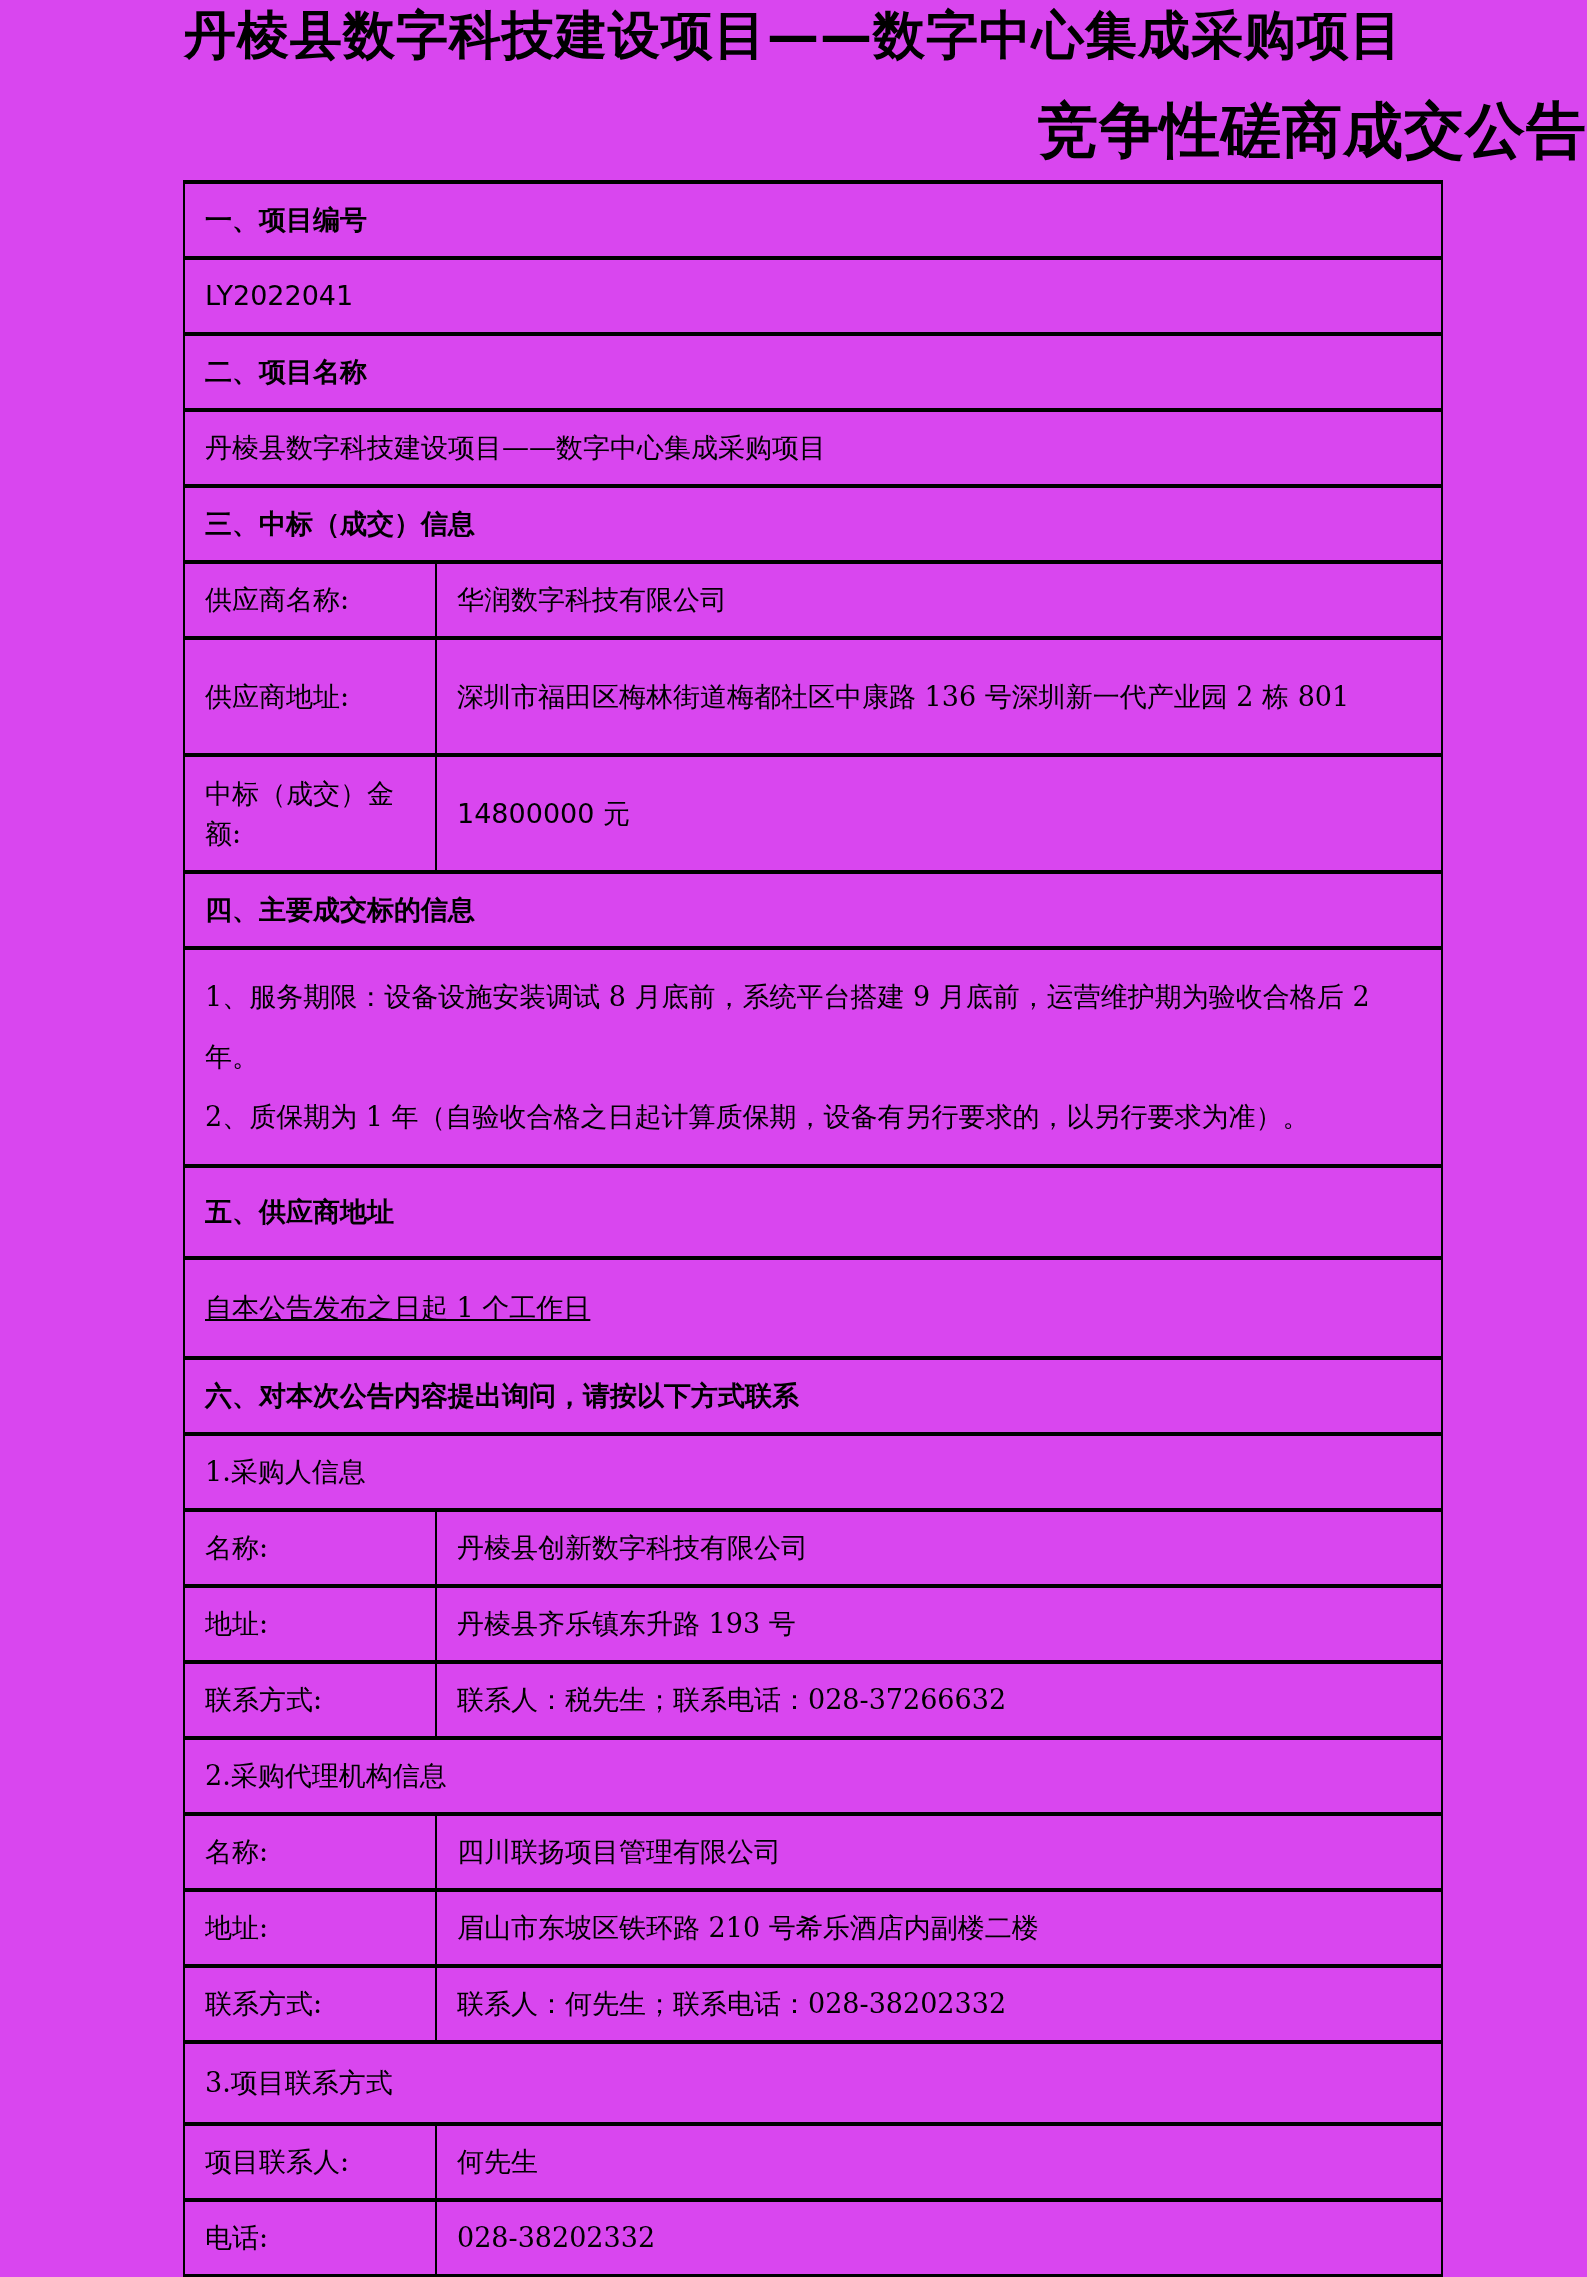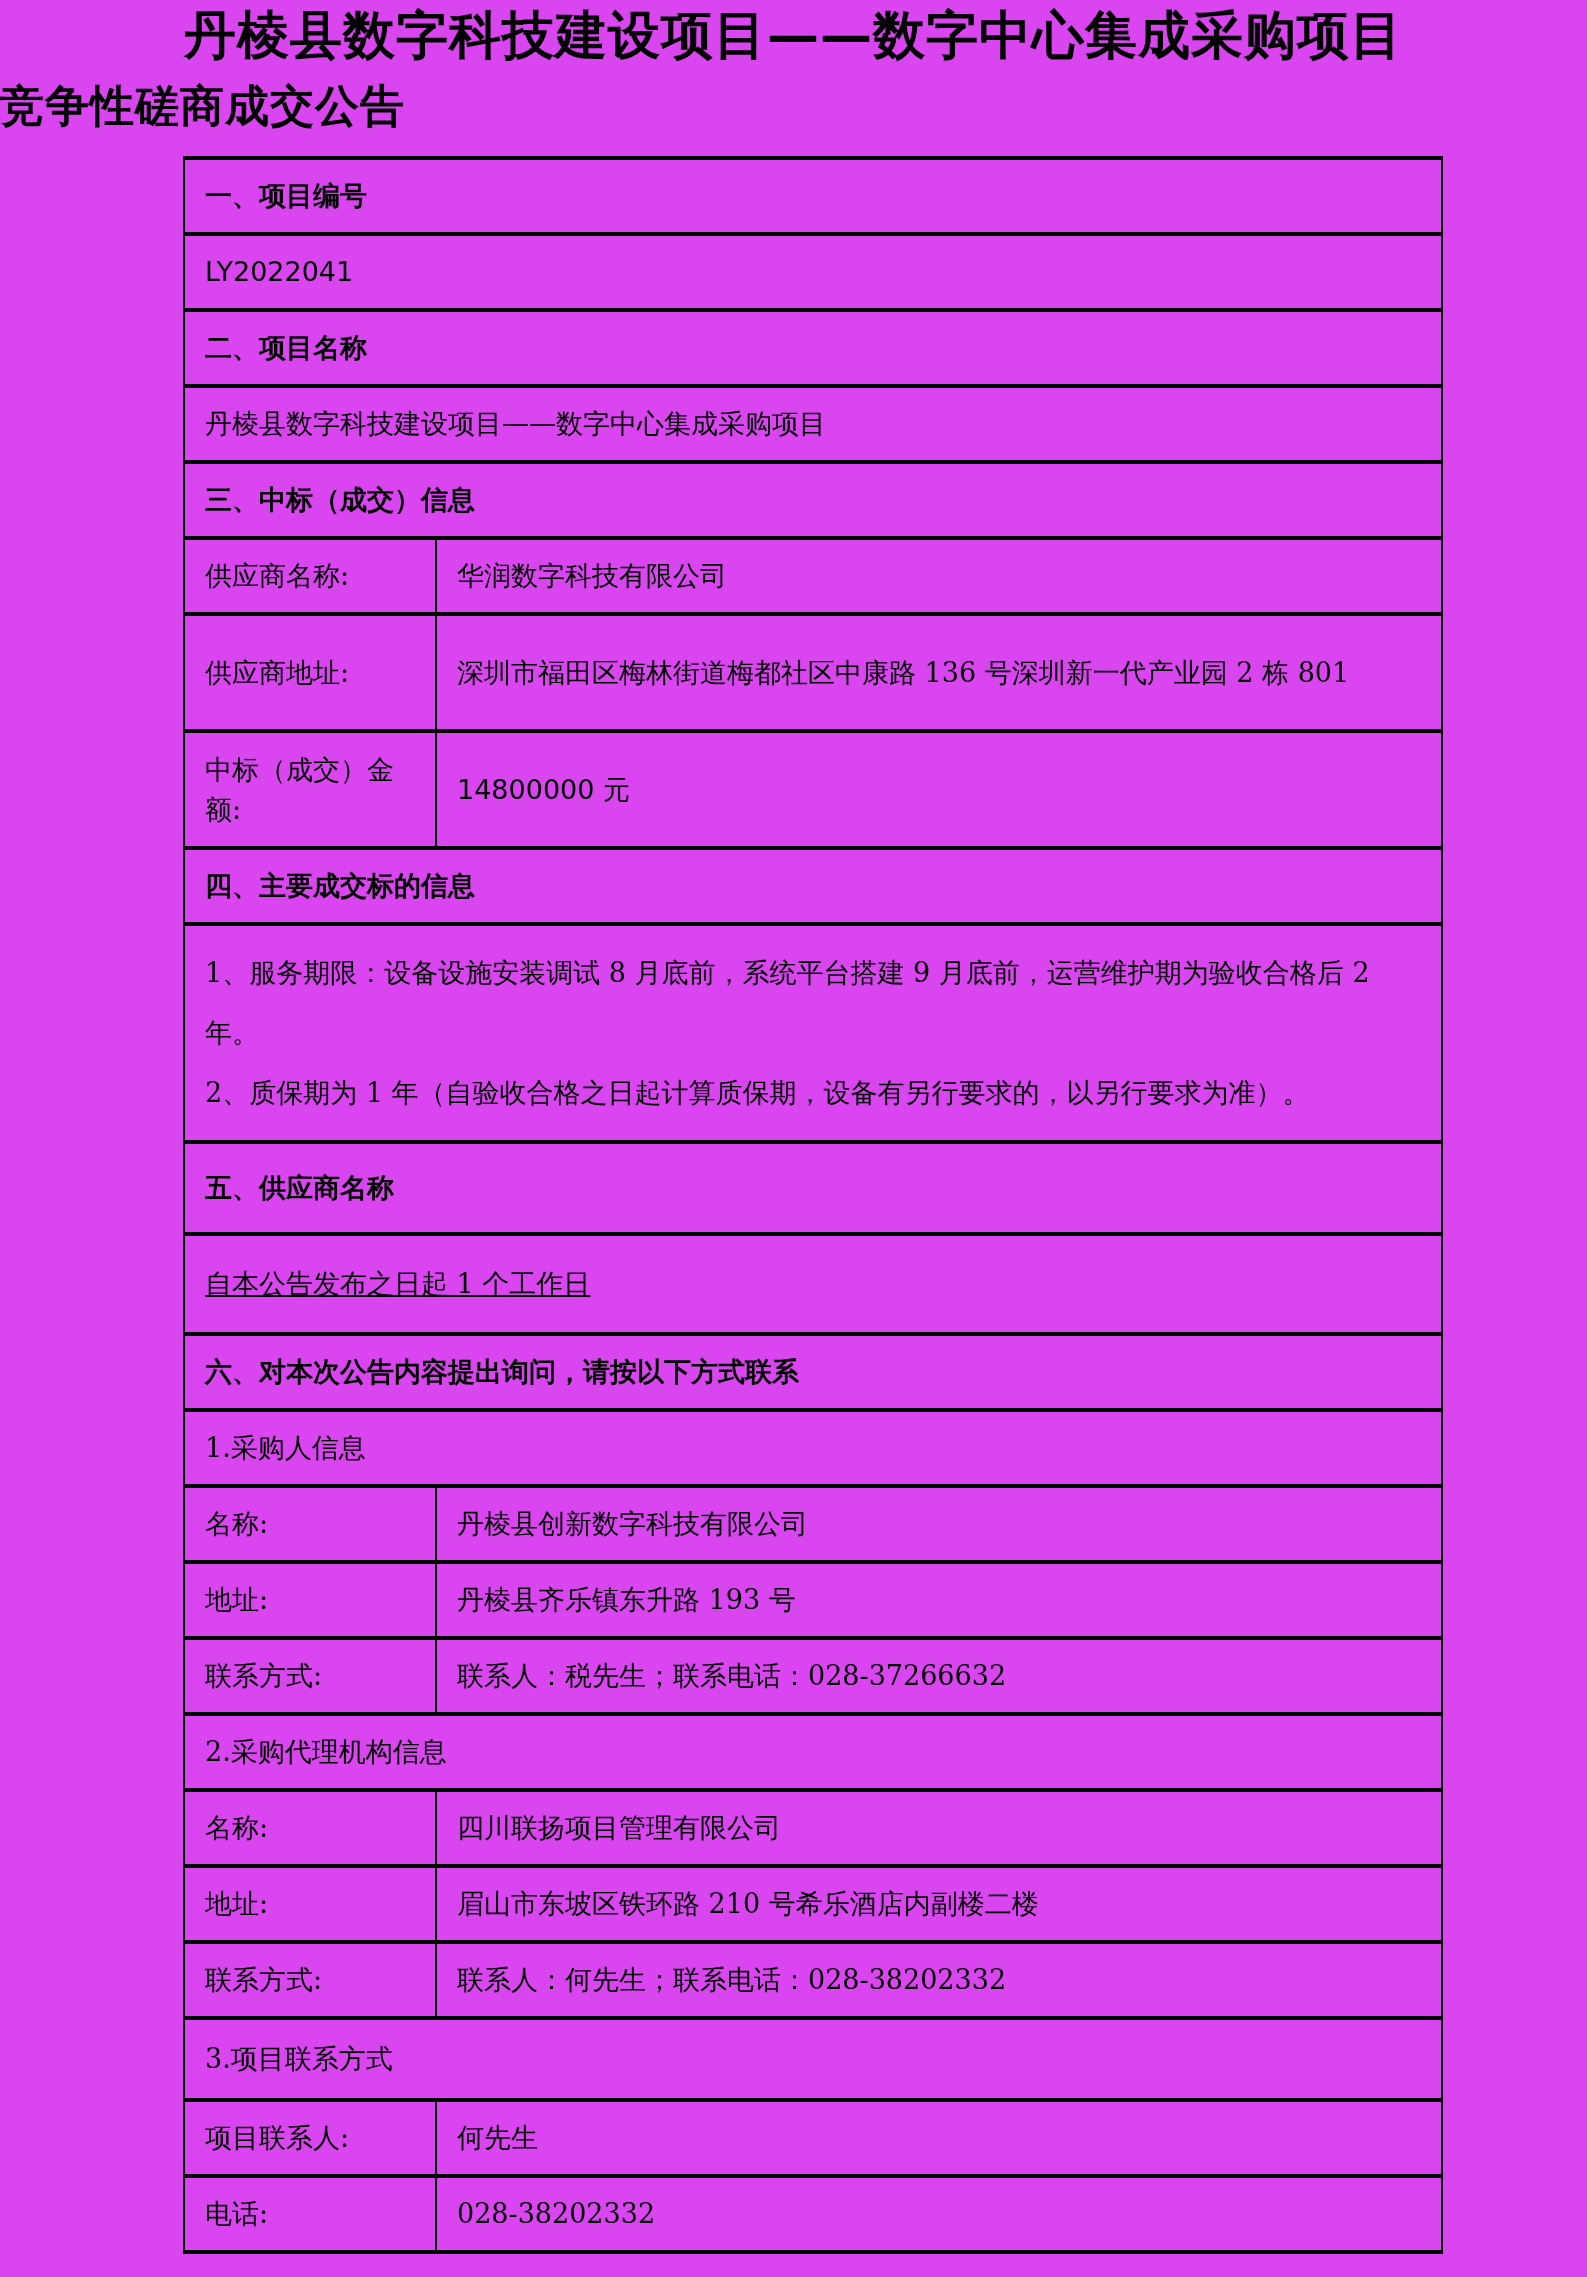--- a/index.html
+++ b/index.html
@@ -19,25 +19,25 @@
   }
   .title-line1 {
     margin: 6px 0 0 0;
     line-height: 58px;
     font-size: 52px;
     font-weight: bold;
     text-align: center;
     letter-spacing: 1px;
   }
   .title-line2 {
-    margin: 16px 0 24px 0;
+    margin: 40px 0 24px 0;
     line-height: 52px;
-    font-size: 44px;
+    font-size: 60px;
     font-weight: bold;
-    text-align: left;
+    text-align: right;
     letter-spacing: 1px;
   }
   table.doc {
     margin-left: 183px;
     width: 1260px;
     border-collapse: collapse;
     table-layout: fixed;
   }
   col.c1 { width: 252px; }
   td {
@@ -110,21 +110,21 @@
         <td colspan="2" class="hdr">四、主要成交标的信息</td>
       </tr>
       <tr class="rpara">
         <td colspan="2" class="para">
           <p>1、服务期限：设备设施安装调试 8 月底前，系统平台搭建 9 月底前，运营维护期为验收合格后 2 年。</p>
           <p>2、质保期为 1 年（自验收合格之日起计算质保期，设备有另行要求的，以另行要求为准）。</p>
         </td>
       </tr>
 
       <tr class="rh92">
-        <td colspan="2" class="hdr">五、供应商名称</td>
+        <td colspan="2" class="hdr">五、供应商地址</td>
       </tr>
       <tr class="rh100">
         <td colspan="2">自本公告发布之日起 1 个工作日</td>
       </tr>
 
       <tr class="rh">
         <td colspan="2" class="hdr">六、对本次公告内容提出询问，请按以下方式联系</td>
       </tr>
 
       <tr class="rh">

